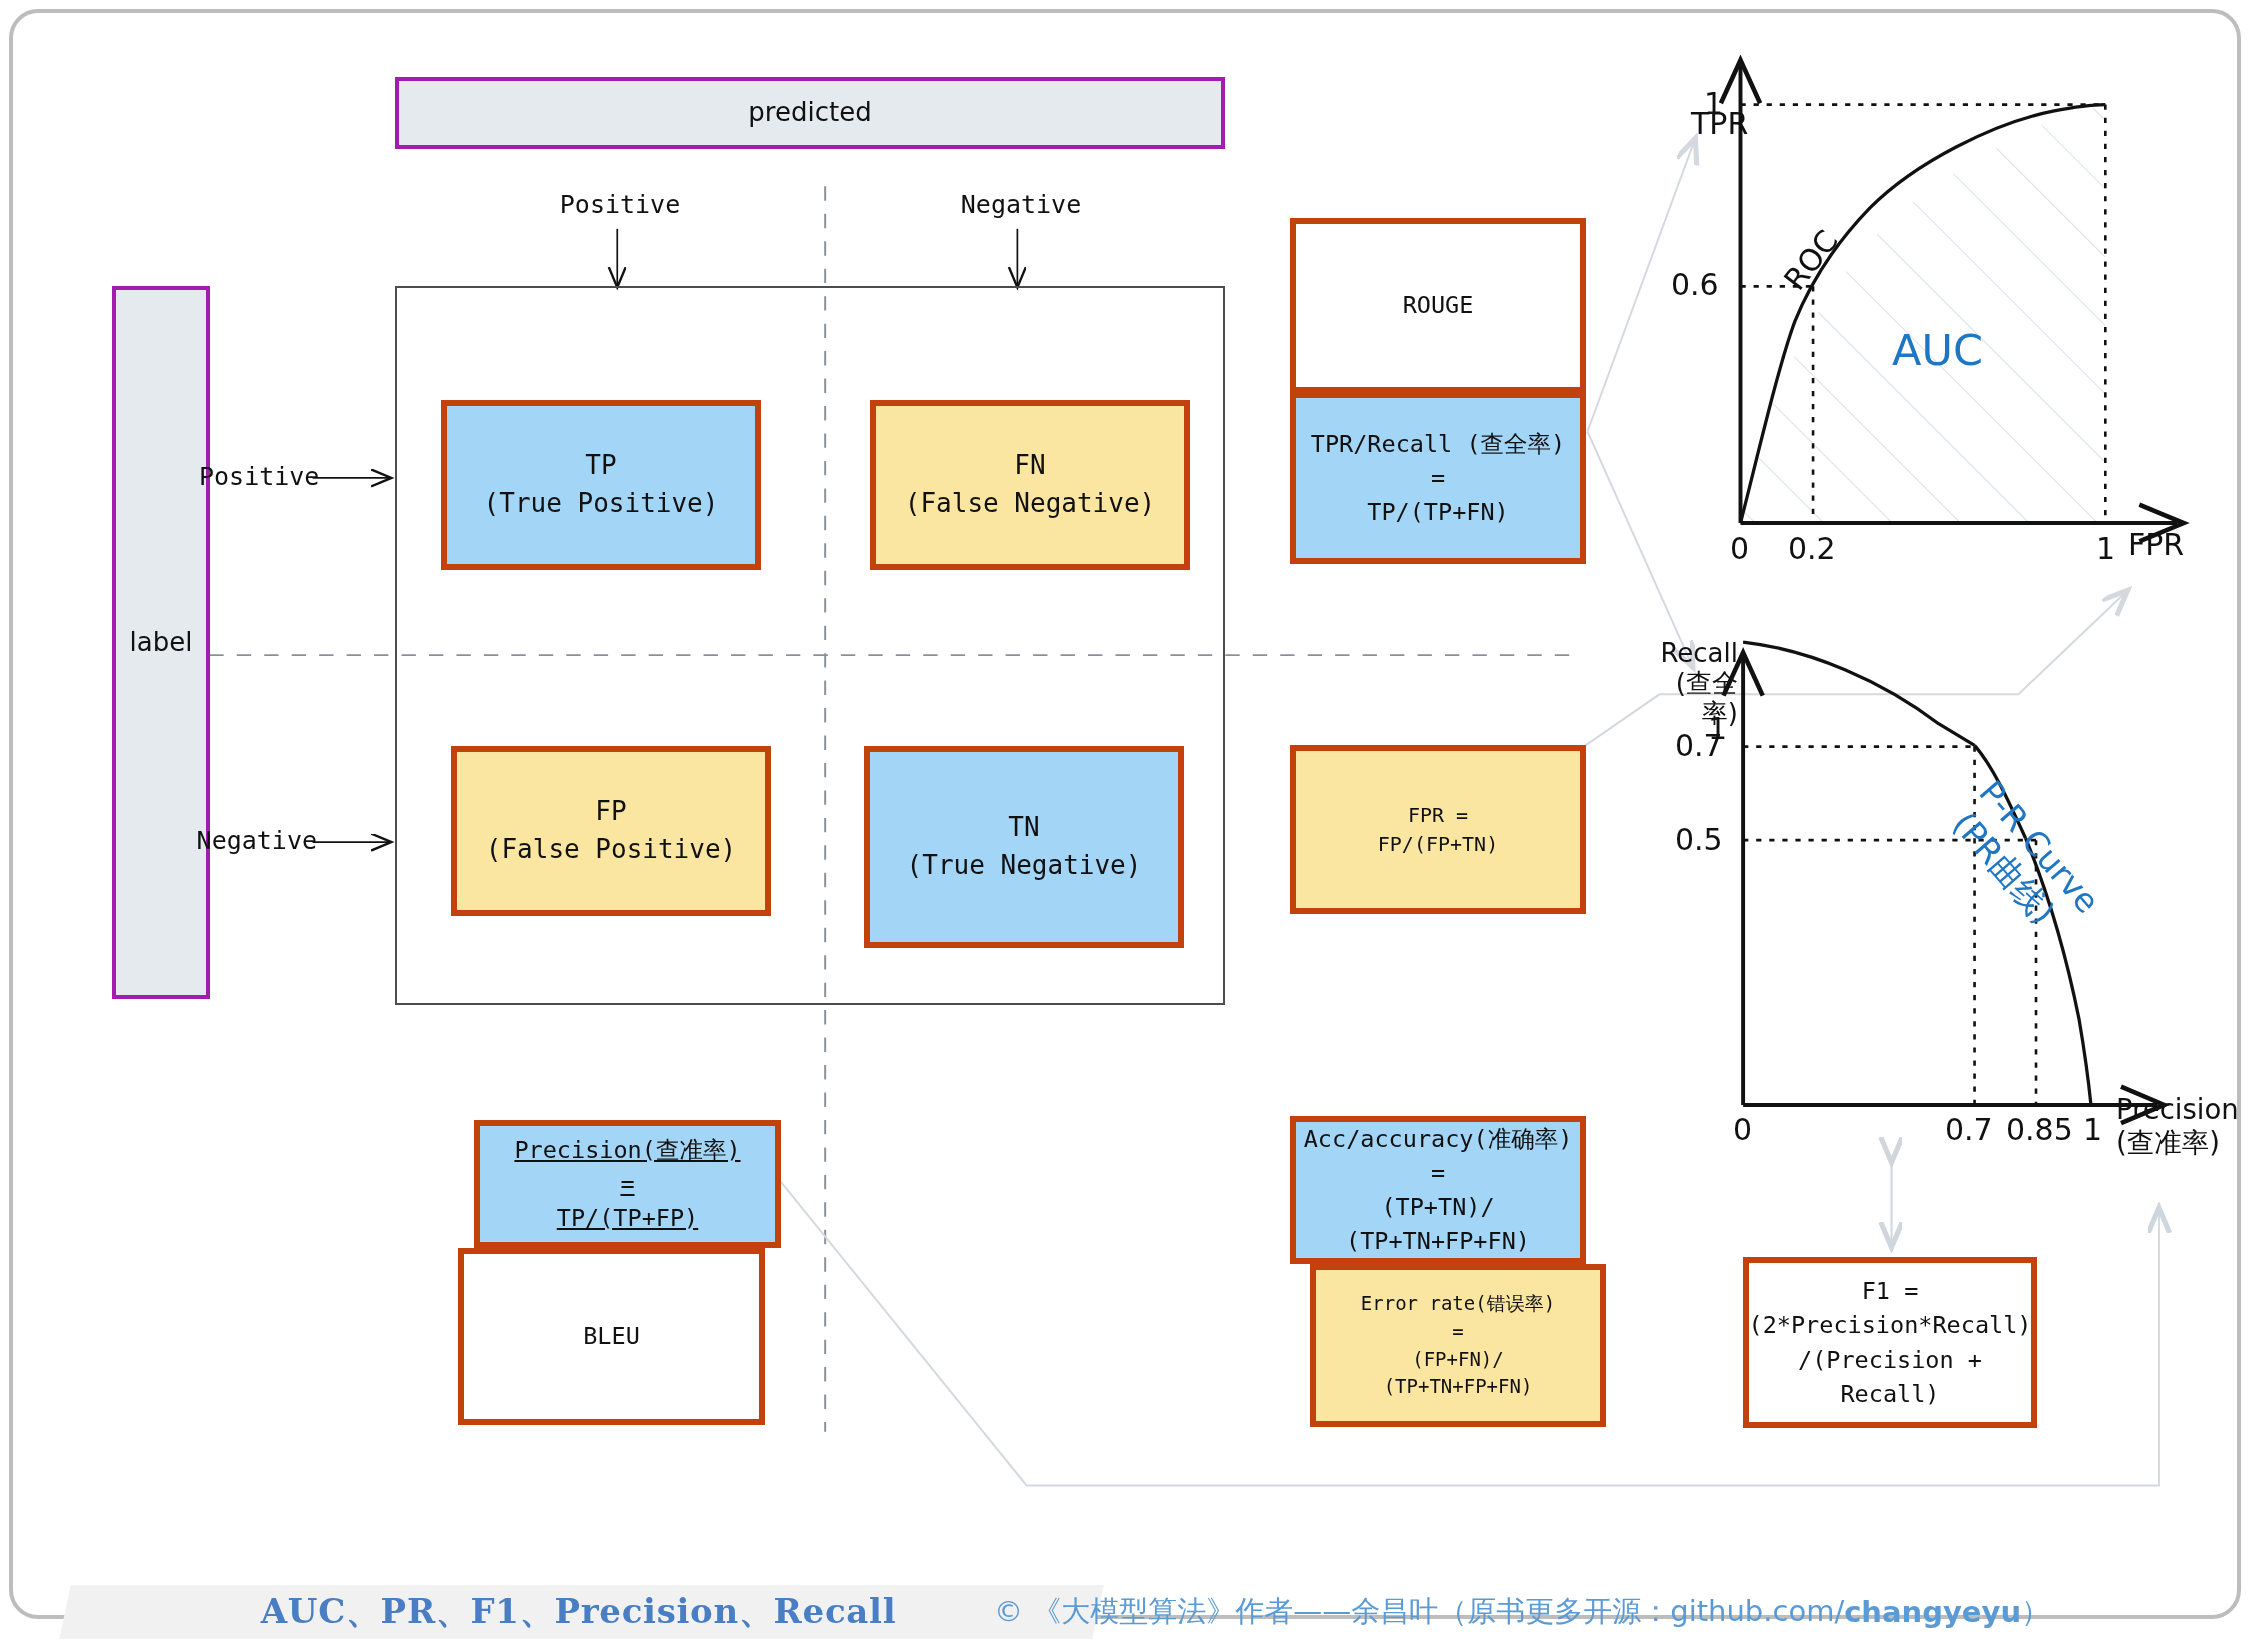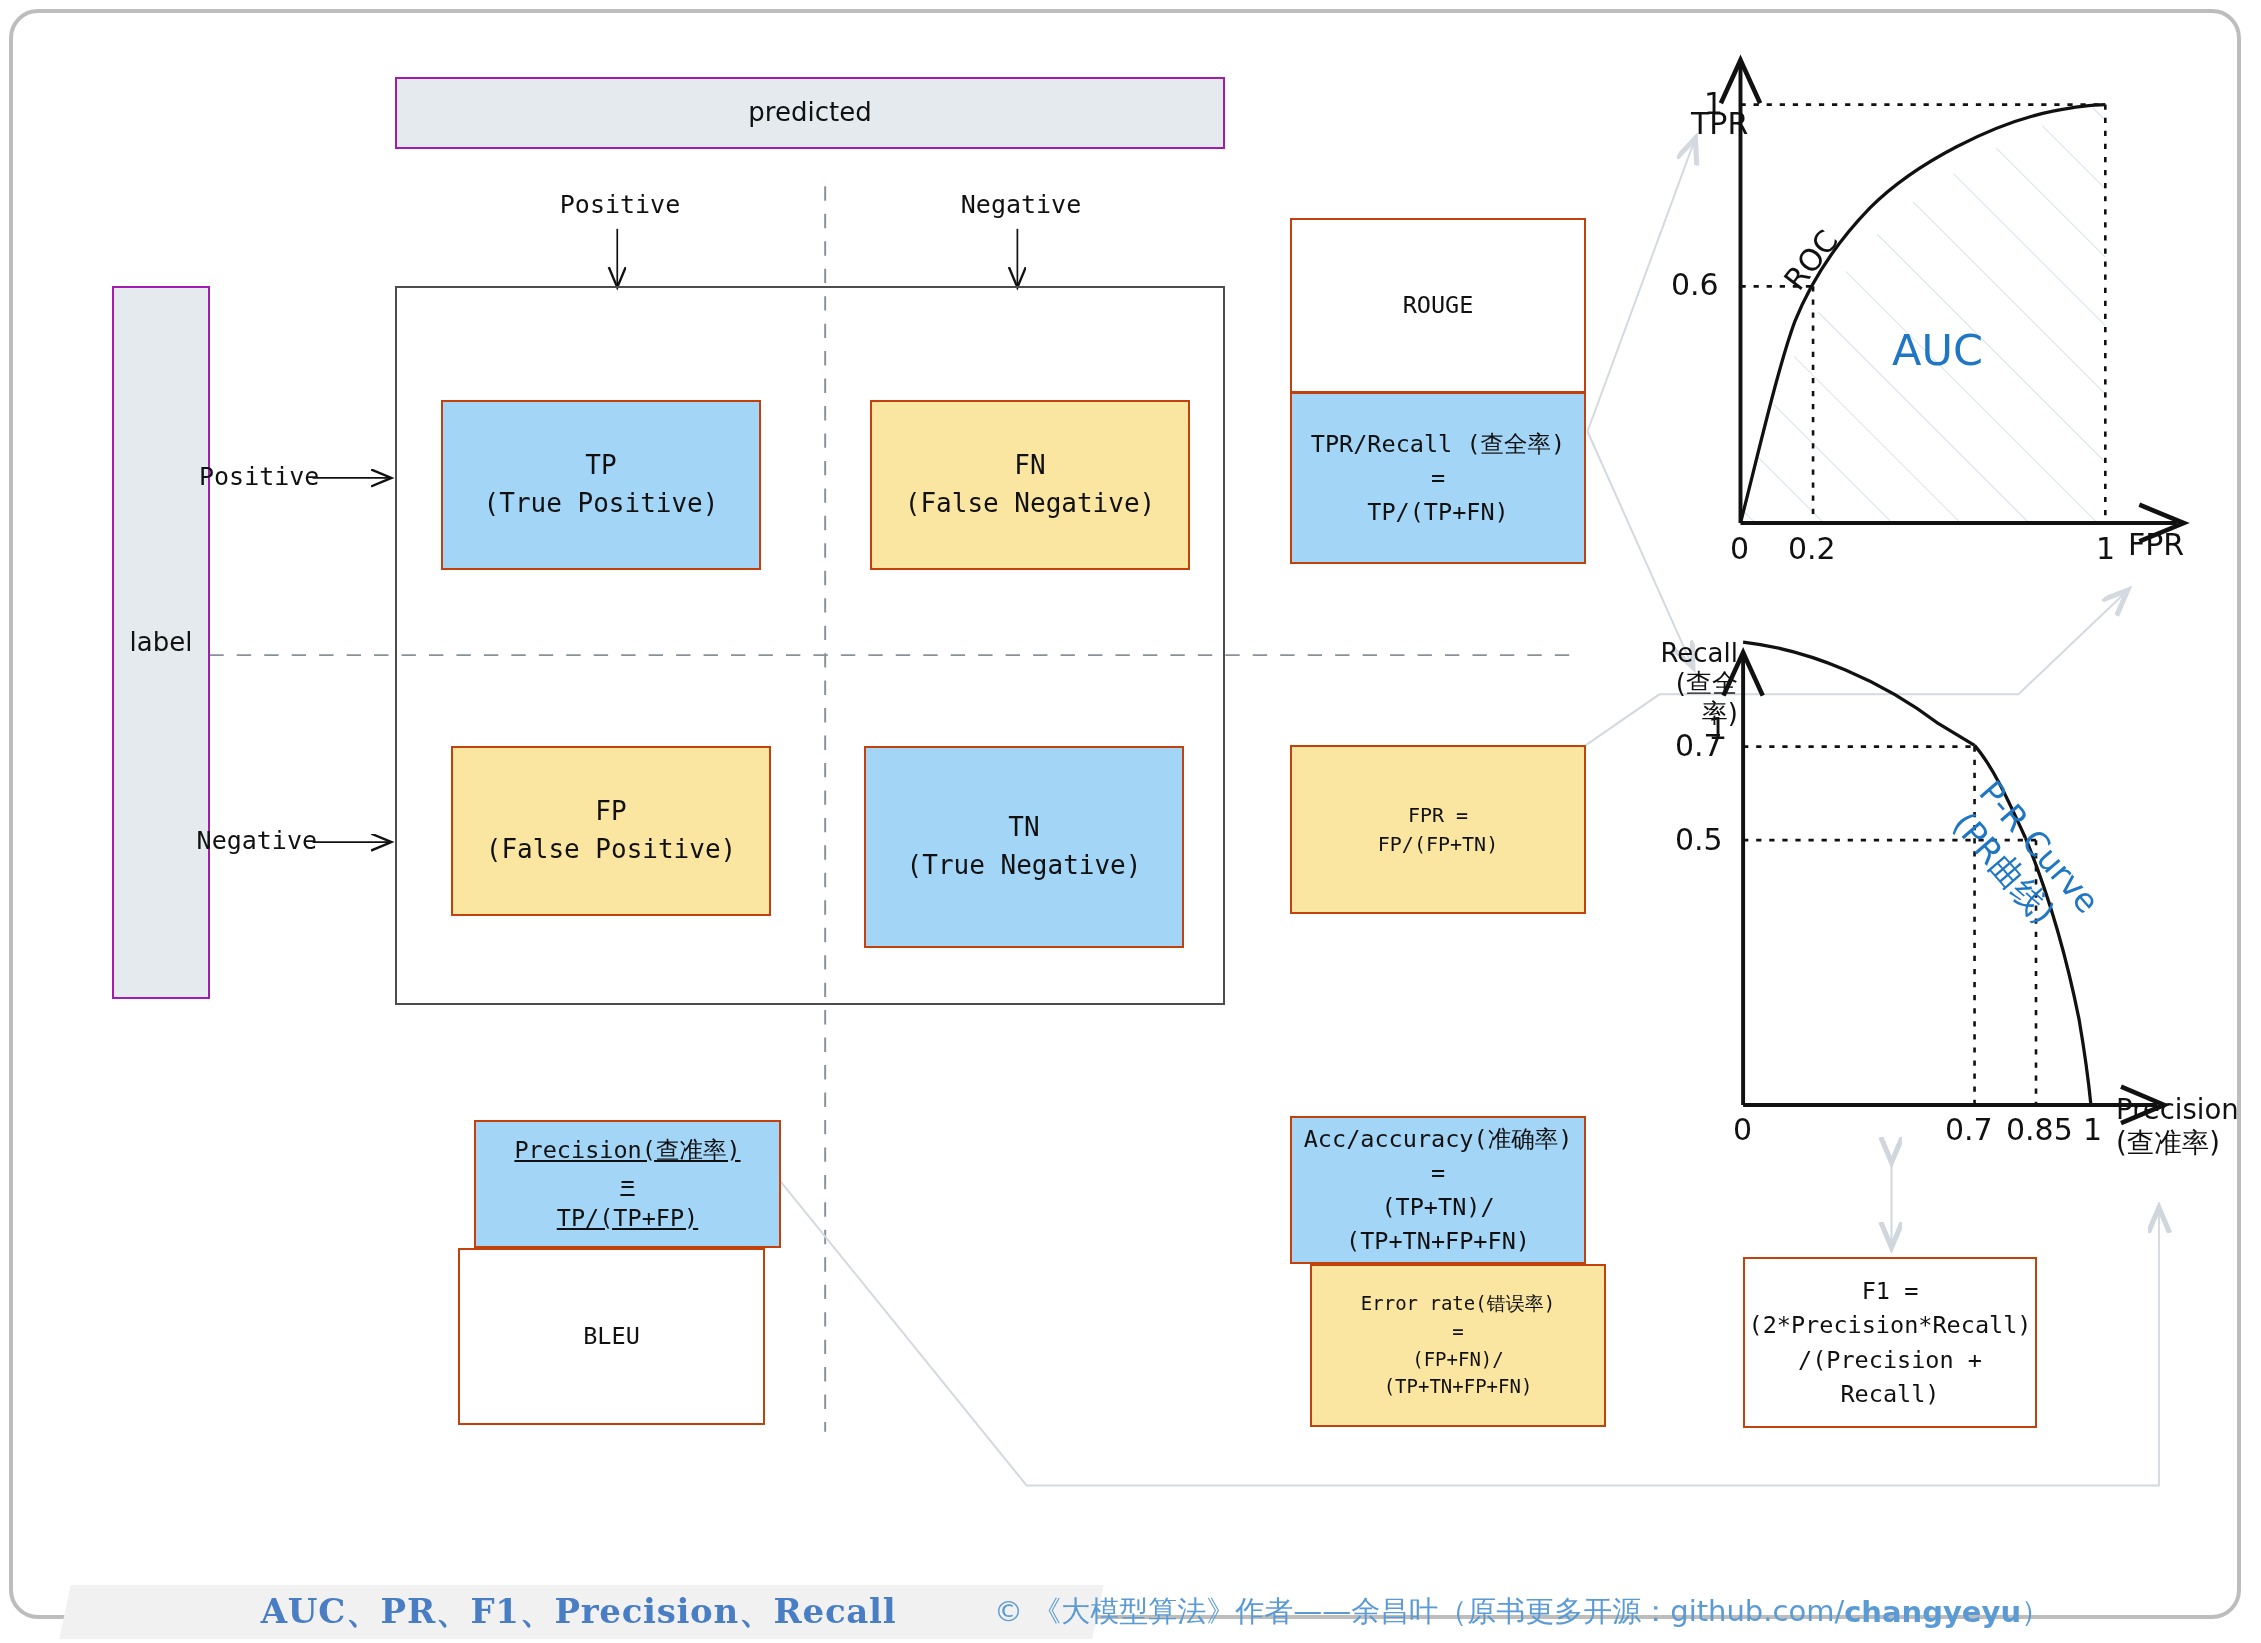--- a/index.html
+++ b/index.html
@@ -6,27 +6,27 @@
   body{font-family:"DejaVu Sans Mono",monospace;}
   #root{position:relative;width:2261px;height:1643px;background:#fff;overflow:hidden;}
 
   
   .frame{position:absolute;left:9.2px;top:9.2px;width:2232px;height:1610px;
          border:4.6px solid #bdbdbd;border-radius:29px;box-sizing:border-box;}
 
   .abs{position:absolute;box-sizing:border-box;}
 
   
-  .box{position:absolute;box-sizing:border-box;border:2px solid #c2410c;
+  .box{position:absolute;box-sizing:border-box;border:6px solid #c2410c;
        display:flex;align-items:center;justify-content:center;text-align:center;
        font-family:"DejaVu Sans Mono",monospace;color:#111;white-space:pre-line;line-height:1.45;}
   .box.blue{background:#a3d5f7;}
   .box.yellow{background:#fae6a0;}
   .box.white{background:#ffffff;}
-  .box.grey{background:#e4eaed;border:2px solid #a21caf;font-family:"DejaVu Sans",sans-serif;}
+  .box.grey{background:#e4eaed;border:4px solid #a21caf;font-family:"DejaVu Sans",sans-serif;}
 
   .plain{position:absolute;font-family:"DejaVu Sans Mono",monospace;color:#111;white-space:pre-line;}
   .sans{font-family:"DejaVu Sans",sans-serif;}
 
   svg.layer{position:absolute;left:0;top:0;width:2261px;height:1643px;pointer-events:none;}
 
   
   .footbar{position:absolute;left:65px;top:1585px;width:1033px;height:54px;background:#f1f1f1;
            transform:skewX(-12deg);}
   .foottitle{position:absolute;left:114px;top:1590px;width:929px;height:43px;

